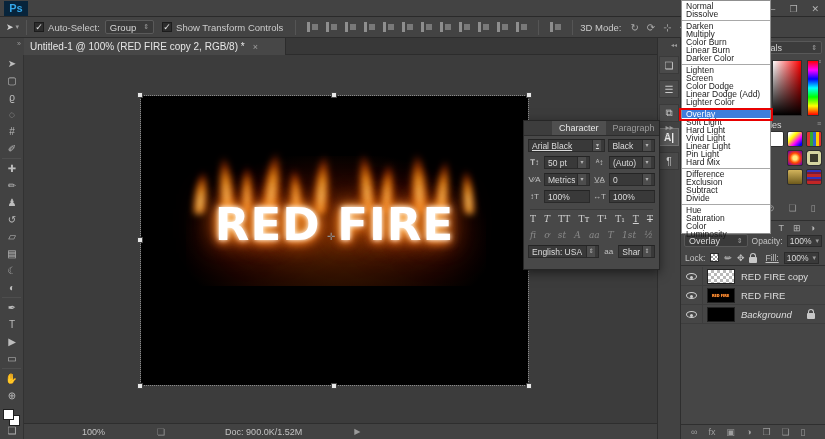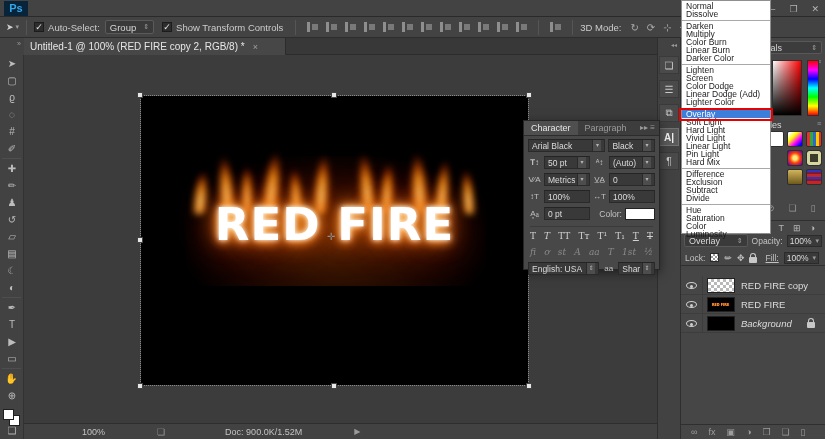--- a/index.html
+++ b/index.html
@@ -85,21 +85,21 @@
   .statusbar { position:absolute; left:24px; top:423px; width:633px; height:16px; background:#424242;
                border-top:1px solid #2e2e2e; display:flex; align-items:center; font-size:9px; color:#c3c3c3; }
   .statusbar .zoom { margin-left:58px; }
   .statusbar .sb-ico { margin-left:52px; color:#9a9a9a; }
   .statusbar .doc { margin-left:60px; }
   .statusbar .arrow { margin-left:52px; color:#9a9a9a; font-size:8px; }
 
   
   .char-panel { position:absolute; left:523px; top:120px; width:137px; height:150px; background:#484848;
                 border:1px solid #262626; box-shadow:0 3px 10px rgba(0,0,0,.5); z-index:30; font-size:8.5px; }
-  .cp-tabs { height:15px; background:#3d3d3d; display:flex; align-items:stretch; border-bottom:1px solid #2c2c2c; }
+  .cp-tabs { height:15px; background:#3d3d3d; display:flex; align-items:stretch; border-bottom:1px solid #2c2c2c;padding-left:28px; }
   .cp-tab { padding:2px 7px 0; font-size:9px; }
   .cp-tab.active { background:#4f4f4f; color:#e8e8e8; }
   .cp-tab.idle { color:#9b9b9b; }
   .cp-tabs .cp-menu { margin-left:auto; color:#9b9b9b; font-size:8px; padding:2px 4px 0; }
   .cp-row { display:flex; align-items:center; height:15px; margin:2px 4px 0; gap:3px; }
   .cp-ic { width:13px; color:#c0c0c0; font-size:8px; text-align:center; flex:none; }
   .cp-box { flex:1; height:13px; background:#393939; border:1px solid #2a2a2a; border-top-color:#242424;
             display:flex; align-items:center; padding:0 3px; color:#dcdcdc; gap:2px; min-width:0; }
   .cp-box .val { flex:1; white-space:nowrap; overflow:hidden; }
   .cp-dd { width:9px; height:11px; background:#4d4d4d; border-left:1px solid #2a2a2a; color:#b5b5b5;
@@ -155,21 +155,21 @@
   .lock-row { position:absolute; left:0; top:212px; width:144px; display:flex; align-items:center; padding:0 4px; gap:5px;
               border-bottom:1px solid #2f2f2f; height:16px; }
   .mini-checker { width:9px; height:9px;
       background:#fff; background-image:linear-gradient(45deg,#999 25%,transparent 25% 75%,#999 75%),
       linear-gradient(45deg,#999 25%,transparent 25% 75%,#999 75%); background-size:4px 4px; background-position:0 0,2px 2px;
       border:1px solid #2a2a2a; }
   .lk-ic { color:#c3c3c3; font-size:9px; }
   .padlock { position:relative; width:8px; height:6px; background:#c8c8c8; border-radius:1px; margin-top:4px; }
   .padlock:before { content:""; position:absolute; top:-4px; left:1px; width:4px; height:4px;
                     border:1.5px solid #c8c8c8; border-bottom:none; border-radius:3px 3px 0 0; }
-  .layers-list { position:absolute; left:0; top:238px; width:144px;text-decoration:underline; }
+  .layers-list { position:absolute; left:0; top:229px; width:144px;text-decoration:underline; }
   .layer-row { position:relative; height:19px; border-bottom:1px solid #3d3d3d; }
   .layer-row .hl { position:absolute; left:22px; top:0; right:0; bottom:0; background:transparent; }
   .layer-row.selected .hl { background:#8193a5; }
   .eye-cell { position:absolute; left:0; top:0; width:22px; height:19px; display:flex; align-items:center;
               justify-content:center; border-right:1px solid #3d3d3d; }
   .eye { width:11px; height:7px; border:1px solid #cfcfcf; border-radius:50%; position:relative; }
   .eye:after { content:""; position:absolute; left:3px; top:1.5px; width:3px; height:3px; background:#cfcfcf; border-radius:50%; }
   .thumb { position:absolute; left:26px; top:2px; width:28px; height:15px; background:#000; border:1px solid #222; overflow:hidden;
            display:flex; align-items:center; justify-content:center; }
   .layer-row.selected .thumb { border:1px solid #fff; }
@@ -325,21 +325,21 @@
     <span class="arrow">▶</span>
   </div>
 
   <div class="char-panel">
     <div class="cp-tabs">
       <span class="cp-tab active">Character</span>
       <span class="cp-tab idle">Paragraph</span>
       <span class="cp-menu">▸▸  ≡</span>
     </div>
     <div class="cp-row">
-      <span class="cp-box" style="flex:1.8;">
+      <span class="cp-box" style="flex:1.8;text-decoration:underline;">
         <span class="val">Arial Black</span>
         <span class="cp-dd">▾</span>
       </span>
       <span class="cp-box">
         <span class="val">Black</span>
         <span class="cp-dd">▾</span>
       </span>
     </div>
     <div class="cp-row">
       <span class="cp-ic">𝐓↕</span>
@@ -367,28 +367,20 @@
     </div>
     <div class="cp-row">
       <span class="cp-ic">↕T</span>
       <span class="cp-box">
         <span class="val">100%</span>
       </span>
       <span class="cp-ic">↔T</span>
       <span class="cp-box">
         <span class="val">100%</span>
       </span>
-    </div>
-    <div class="cp-row">
-      <span class="cp-ic">A͓ₐ</span>
-      <span class="cp-box">
-        <span class="val">0 pt</span>
-      </span>
-      <span class="mini-label" style="margin-left:6px;">Color:</span>
-      <span class="cp-color"></span>
     </div>
     <div class="cp-styles" id="cp-style-buttons">
         <span class="cp-st ">T</span>
         <span class="cp-st t-it">T</span>
         <span class="cp-st ">TT</span>
         <span class="cp-st ">Tᴛ</span>
         <span class="cp-st ">T¹</span>
         <span class="cp-st ">T₁</span>
         <span class="cp-st t-ul">T</span>
         <span class="cp-st t-st">T</span>

